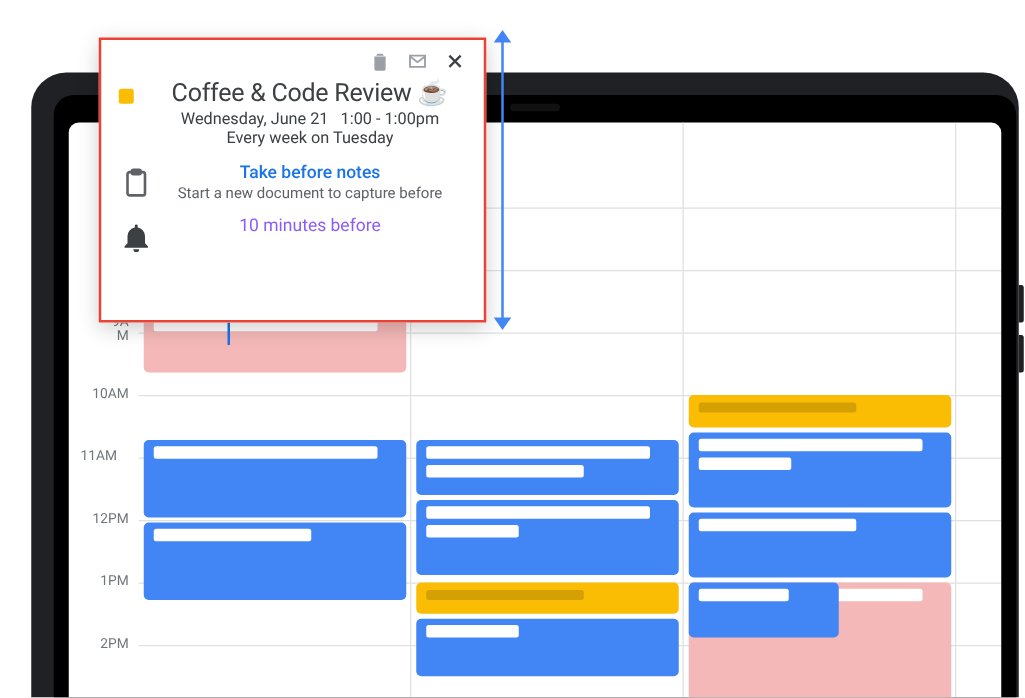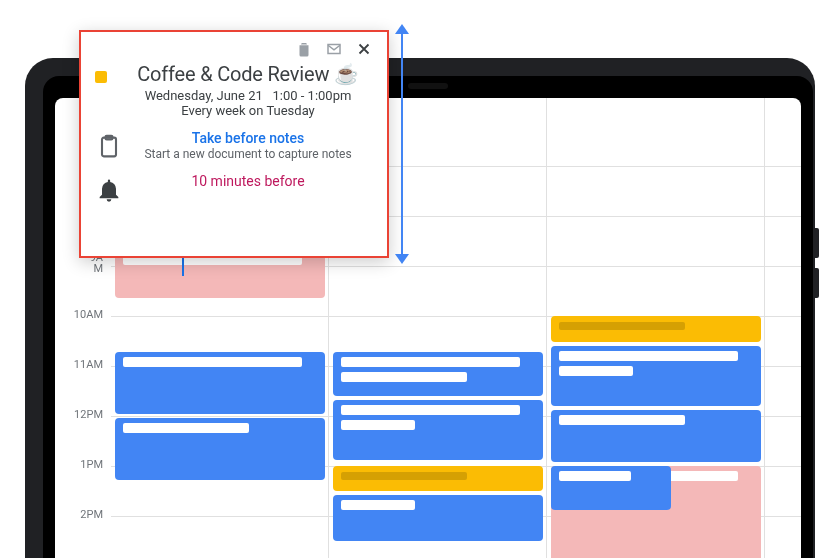--- a/index.html
+++ b/index.html
@@ -35,21 +35,21 @@
     .popup-icon { width: 18px; height: 18px; cursor: pointer; display: flex; align-items: center; justify-content: center; color: #5f6368; }
     .popup-row { display: flex; margin-bottom: 12px; }
     .popup-row .row-icon { width: 28px; flex-shrink: 0; display: flex; align-items: flex-start; padding-top: 3px; color: #5f6368; }
     .popup-row .row-content { flex: 1; text-align: center; }
     .event-marker { width: 12px; height: 12px; background: #fbbc04; border-radius: 2px; margin-top: 6px; }
     .event-title { font-size: 20px; color: #3c4043; font-weight: 400; letter-spacing: -0.2px; }
     .event-datetime { font-size: 13px; color: #3c4043; margin-top: 2px; }
     .event-recur { font-size: 13px; color: #3c4043; }
     .link-title { font-size: 14px; color: #1a73e8; font-weight: 500; }
     .link-sub { font-size: 12px; color: #5f6368; margin-top: 1px; }
-    .reminder-text { font-size: 14px; color: #be185d; }
+    .reminder-text { font-size: 14px; color: #8b5cf6; }
     .connector { position: absolute; left: 182px; top: 258px; width: 2px; height: 18px; background: #1a73e8; }
     
     
     .resize-arrow { position: absolute; left: 395px; top: 24px; width: 14px; height: 240px; z-index: 11; }
     .resize-line { position: absolute; left: 6px; top: 8px; bottom: 8px; width: 2px; background: #4285f4; }
     .arrow-head { position: absolute; left: 0; width: 0; height: 0; border-left: 7px solid transparent; border-right: 7px solid transparent; }
     .arrow-head.up { top: 0; border-bottom: 10px solid #4285f4; }
     .arrow-head.down { bottom: 0; border-top: 10px solid #4285f4; }
     
     svg { width: 100%; height: 100%; }
@@ -60,21 +60,21 @@
 <div class="tablet-frame">
   <div class="side-button b1"></div>
   <div class="side-button b2"></div>
   <div class="tablet-inner">
     <div class="tablet-camera"></div>
     <div class="tablet-screen">
       <div class="calendar">
         <div class="hour-labels">
           <div class="hour-label" style="top:154px; line-height:11px;">9A<br>M</div>
           <div class="hour-label" style="top:210px;margin-left:20px;">10AM</div>
-          <div class="hour-label" style="top:260px;">11AM</div>
+          <div class="hour-label" style="top:260px;text-align:center;">11AM</div>
           <div class="hour-label" style="top:310px;">12PM</div>
           <div class="hour-label" style="top:360px;">1PM</div>
           <div class="hour-label" style="top:410px;">2PM</div>
 
         </div>
         <div class="grid">
           <div class="hline" style="top:68px;"></div>
           <div class="hline" style="top:118px;"></div>
           <div class="hline" style="top:168px;"></div>
           <div class="hline" style="top:218px;"></div>
@@ -167,21 +167,21 @@
   </div>
   <div class="popup-row">
     <div class="row-icon">
       <svg viewBox="0 0 24 24" width="18" height="18" fill="none" stroke="#5f6368" stroke-width="1.8">
           <rect x="6" y="4" width="12" height="16" rx="1.5"></rect>
           <rect x="9" y="2.5" width="6" height="3" rx="1"></rect>
         </svg>
     </div>
     <div class="row-content">
       <div class="link-title">Take before notes</div>
-      <div class="link-sub">Start a new document to capture notes</div>
+      <div class="link-sub">Start a new document to capture before</div>
     </div>
   </div>
   <div class="popup-row" style="margin-top:6px;">
     <div class="row-icon">
       <svg viewBox="0 0 24 24" width="16" height="16" fill="#3c4043">
           <path d="M12 22a2 2 0 0 0 2-2h-4a2 2 0 0 0 2 2zm6-6V11a6 6 0 0 0-5-5.9V4a1 1 0 1 0-2 0v1.1A6 6 0 0 0 6 11v5l-2 2v1h16v-1l-2-2z"></path>
         </svg>
     </div>
     <div class="row-content">
       <div class="reminder-text">10 minutes before</div>

